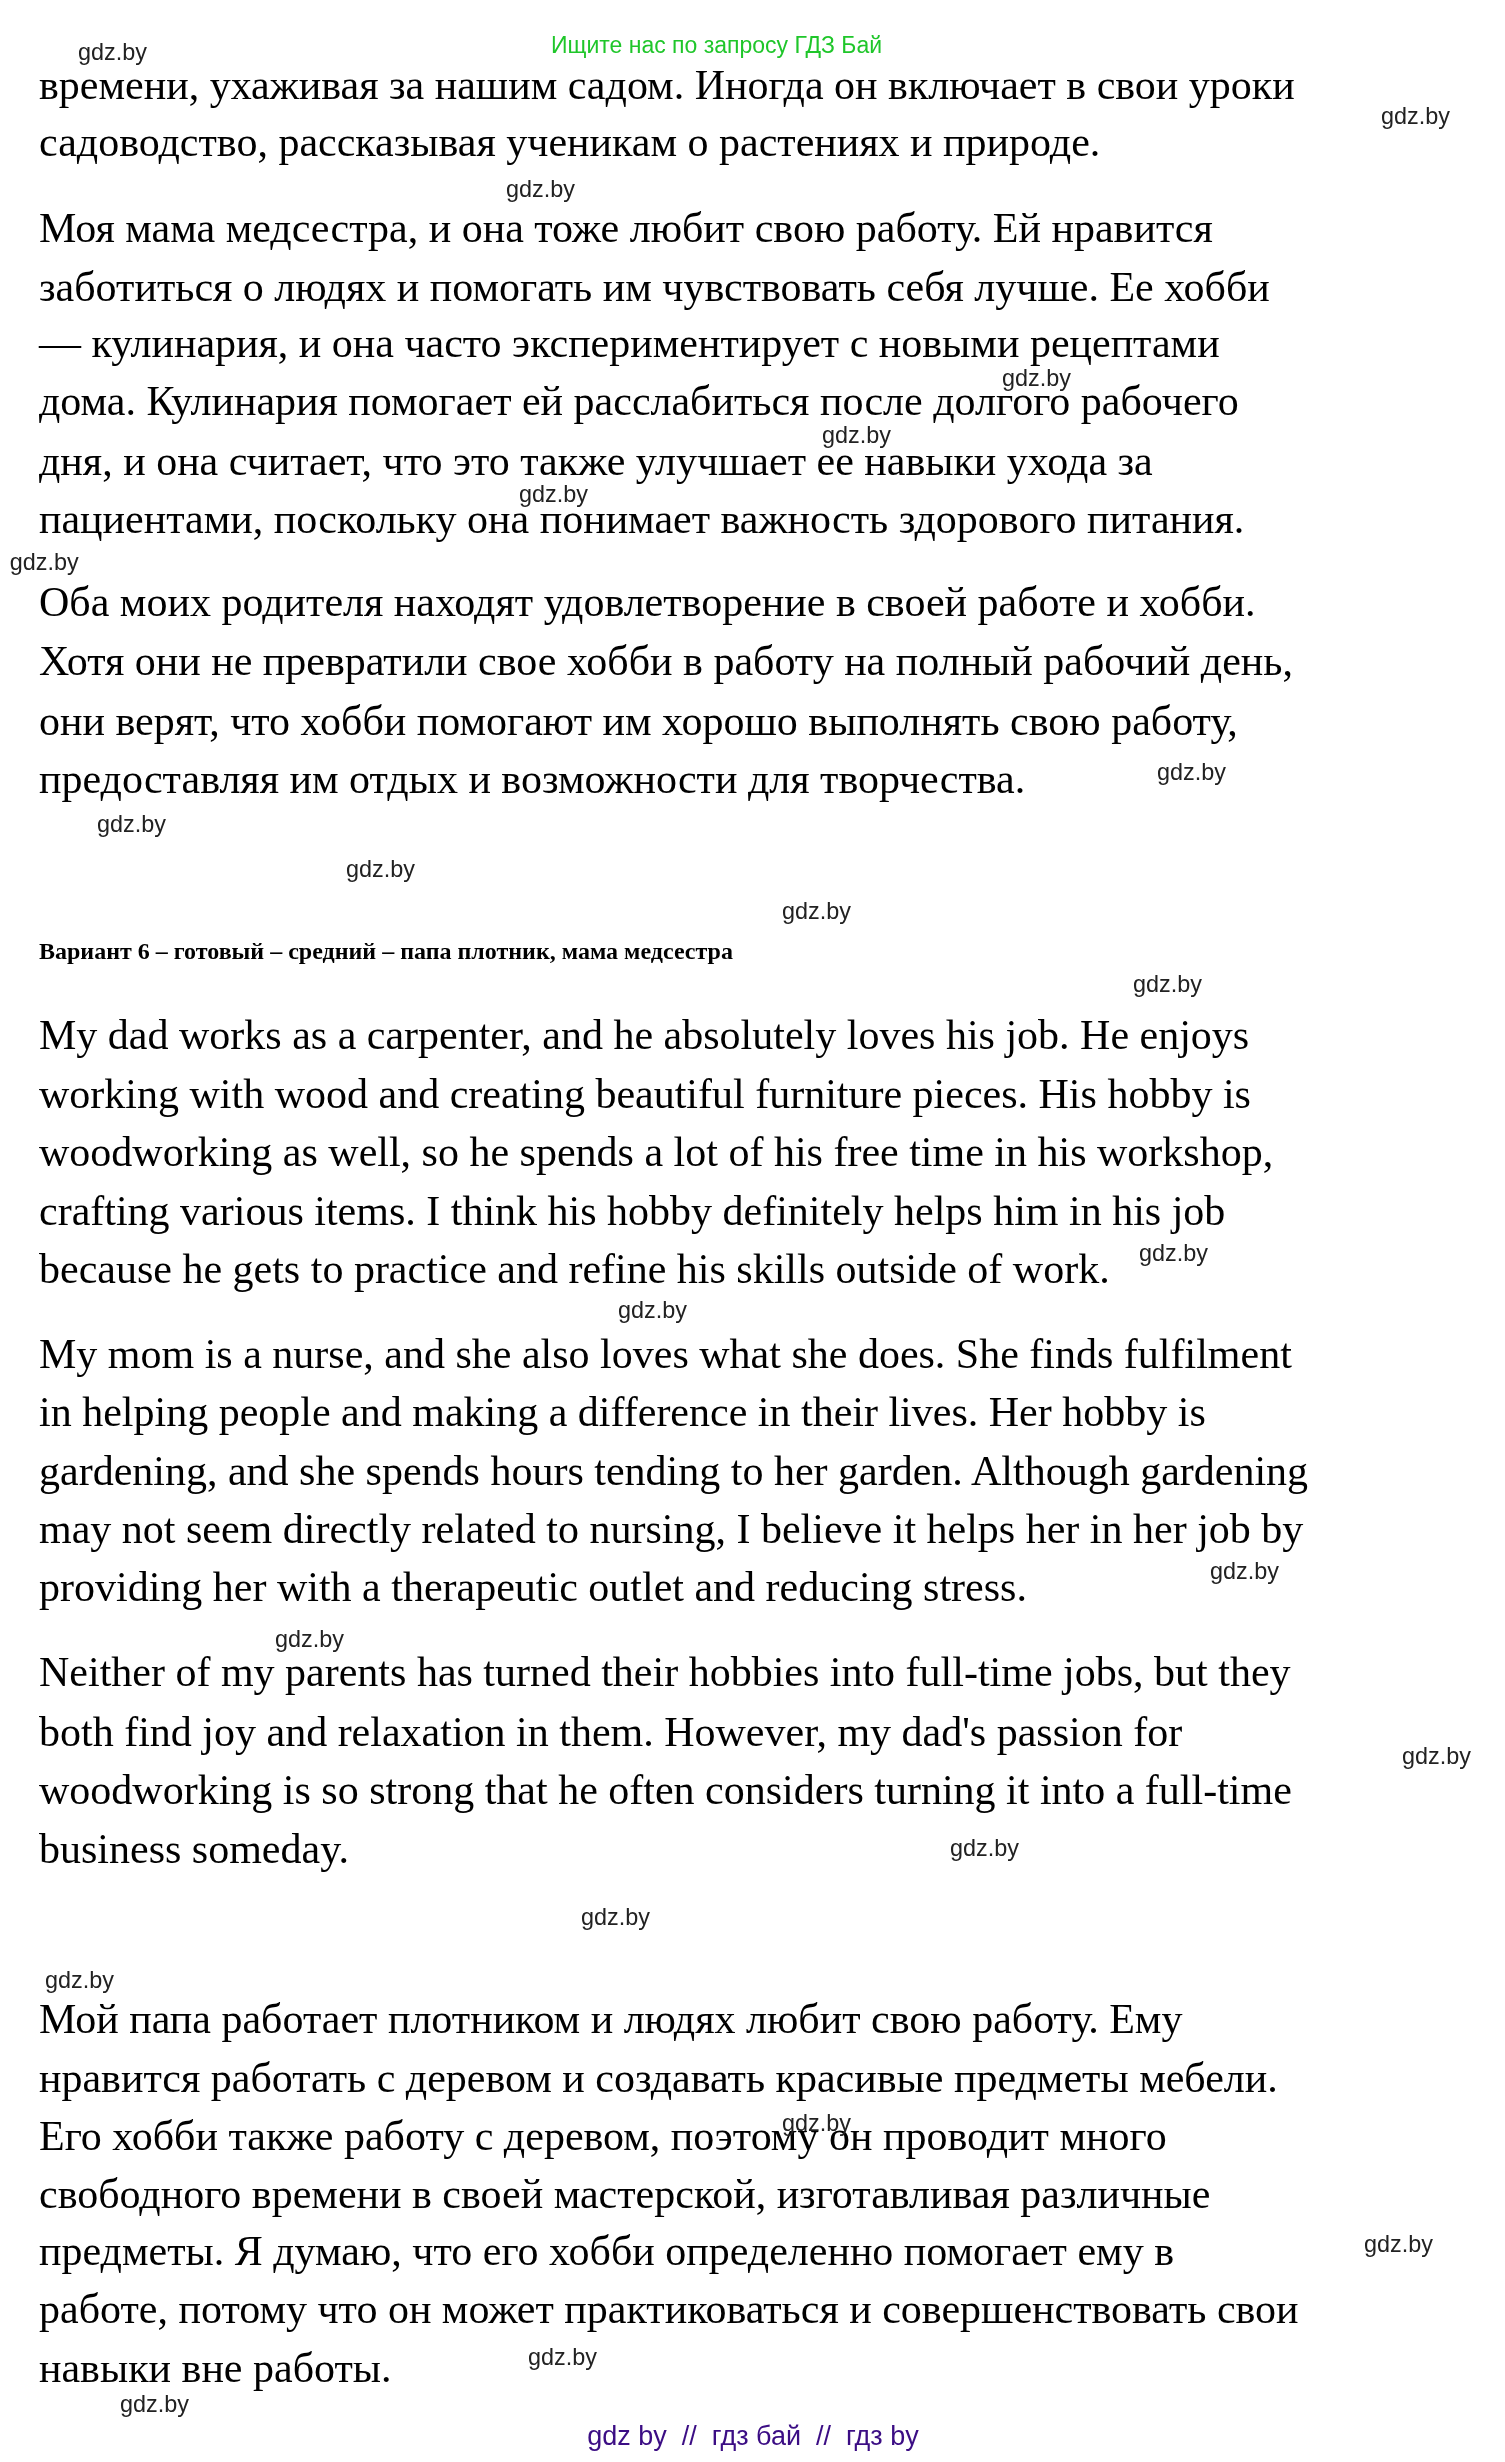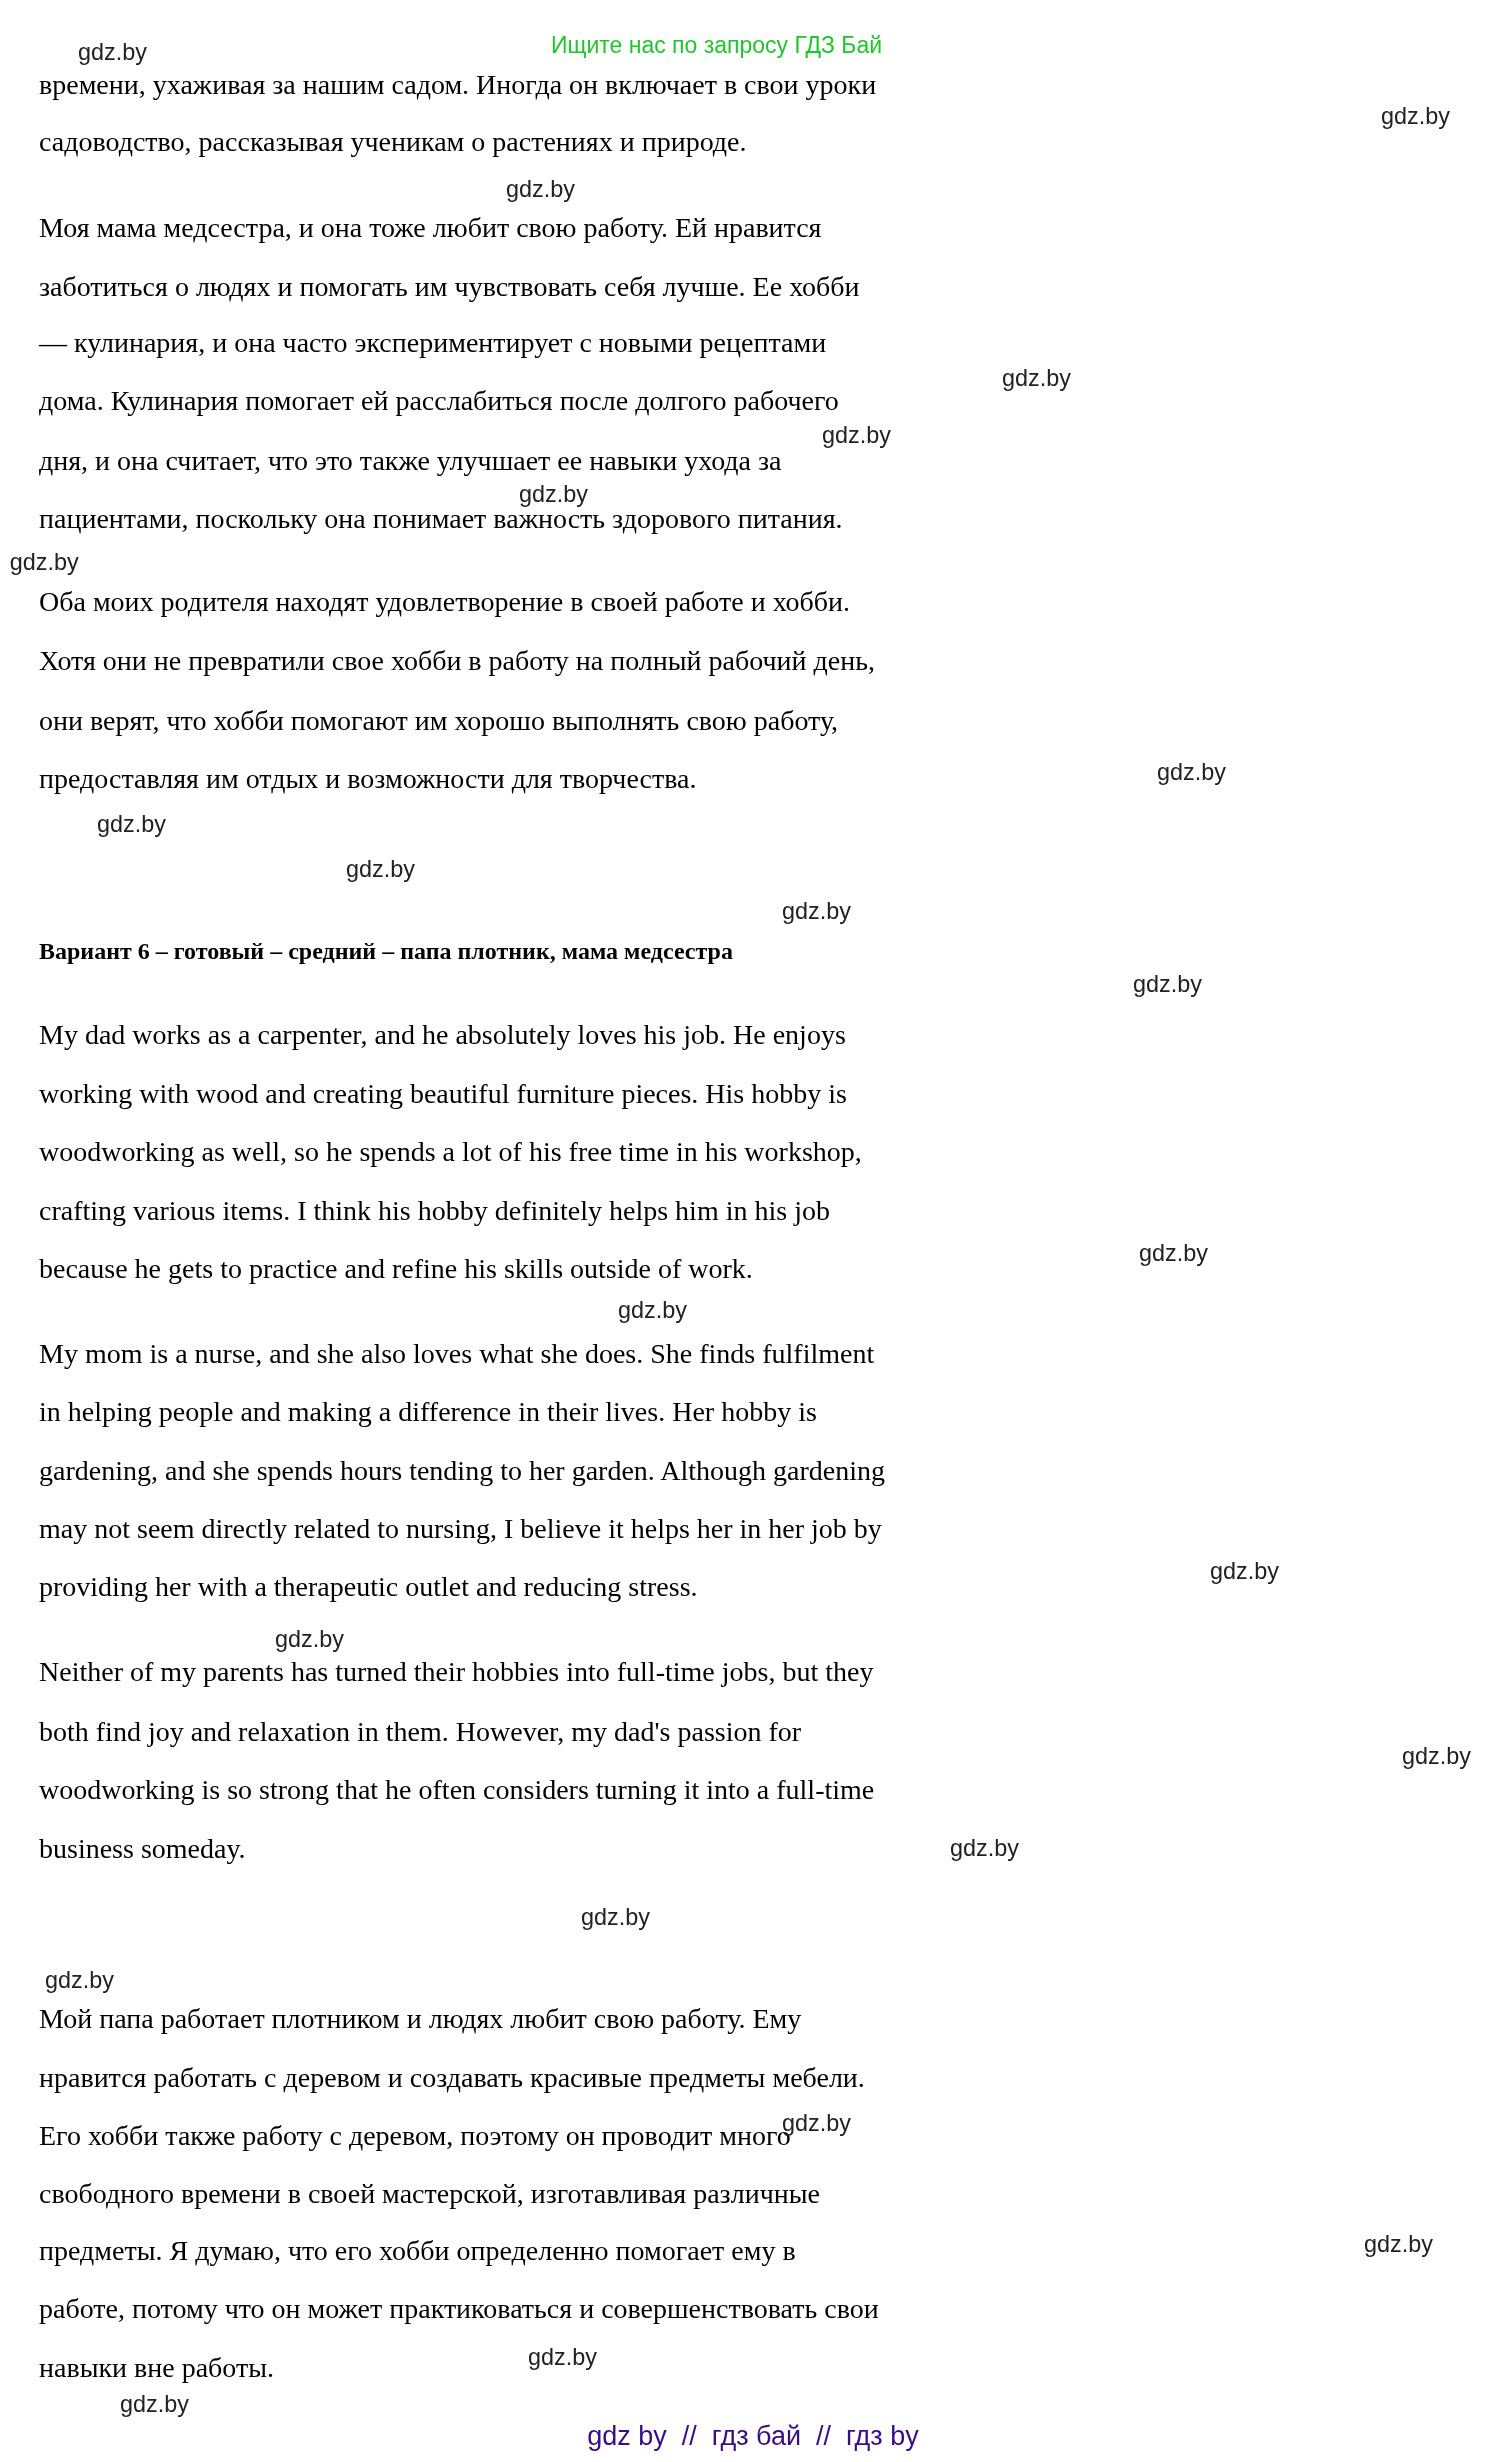--- a/index.html
+++ b/index.html
@@ -1,19 +1,19 @@
 <!DOCTYPE html>
 <html style="font-size:13px"><head>
 <meta charset="utf-8">
 <style>
   html, body { margin:0; padding:0; background:#ffffff; }
   body { width:1506px; height:2462px; position:relative; overflow:hidden; font-family:"Liberation Serif", serif; color:#000; }
   .hdr { position:absolute; top:0; left:0; width:1433px; text-align:center; font-family:"Liberation Sans", sans-serif; font-size:23px; line-height:29px; color:#1fc62a;margin-top:31px; }
   .ftr { position:absolute; top:2420px; left:0; width:1506px; text-align:center; font-family:"Liberation Sans", sans-serif; font-size:27px; line-height:32px; color:#3b0d84; white-space:pre; }
-  .ln { position:absolute; left:39px; font-size:28px; line-height:48px; white-space:nowrap; }
+  .ln { position:absolute; left:39px; font-size:42px; line-height:48px; white-space:nowrap; }
   .h { position:absolute; left:39px; font-size:24px; line-height:48px; font-weight:bold; white-space:nowrap; }
   .wm { position:absolute; font-family:"Liberation Sans", sans-serif; font-size:23.4px; line-height:26px; color:#222; white-space:nowrap; }
 </style>
 </head>
 <body>
 
 <div class="hdr">Ищите нас по запросу ГДЗ Бай</div>
 
 <div class="ln" style="top:61px">времени, ухаживая за нашим садом. Иногда он включает в свои уроки</div>
 <div class="ln" style="top:118px">садоводство, рассказывая ученикам о растениях и природе.</div>

